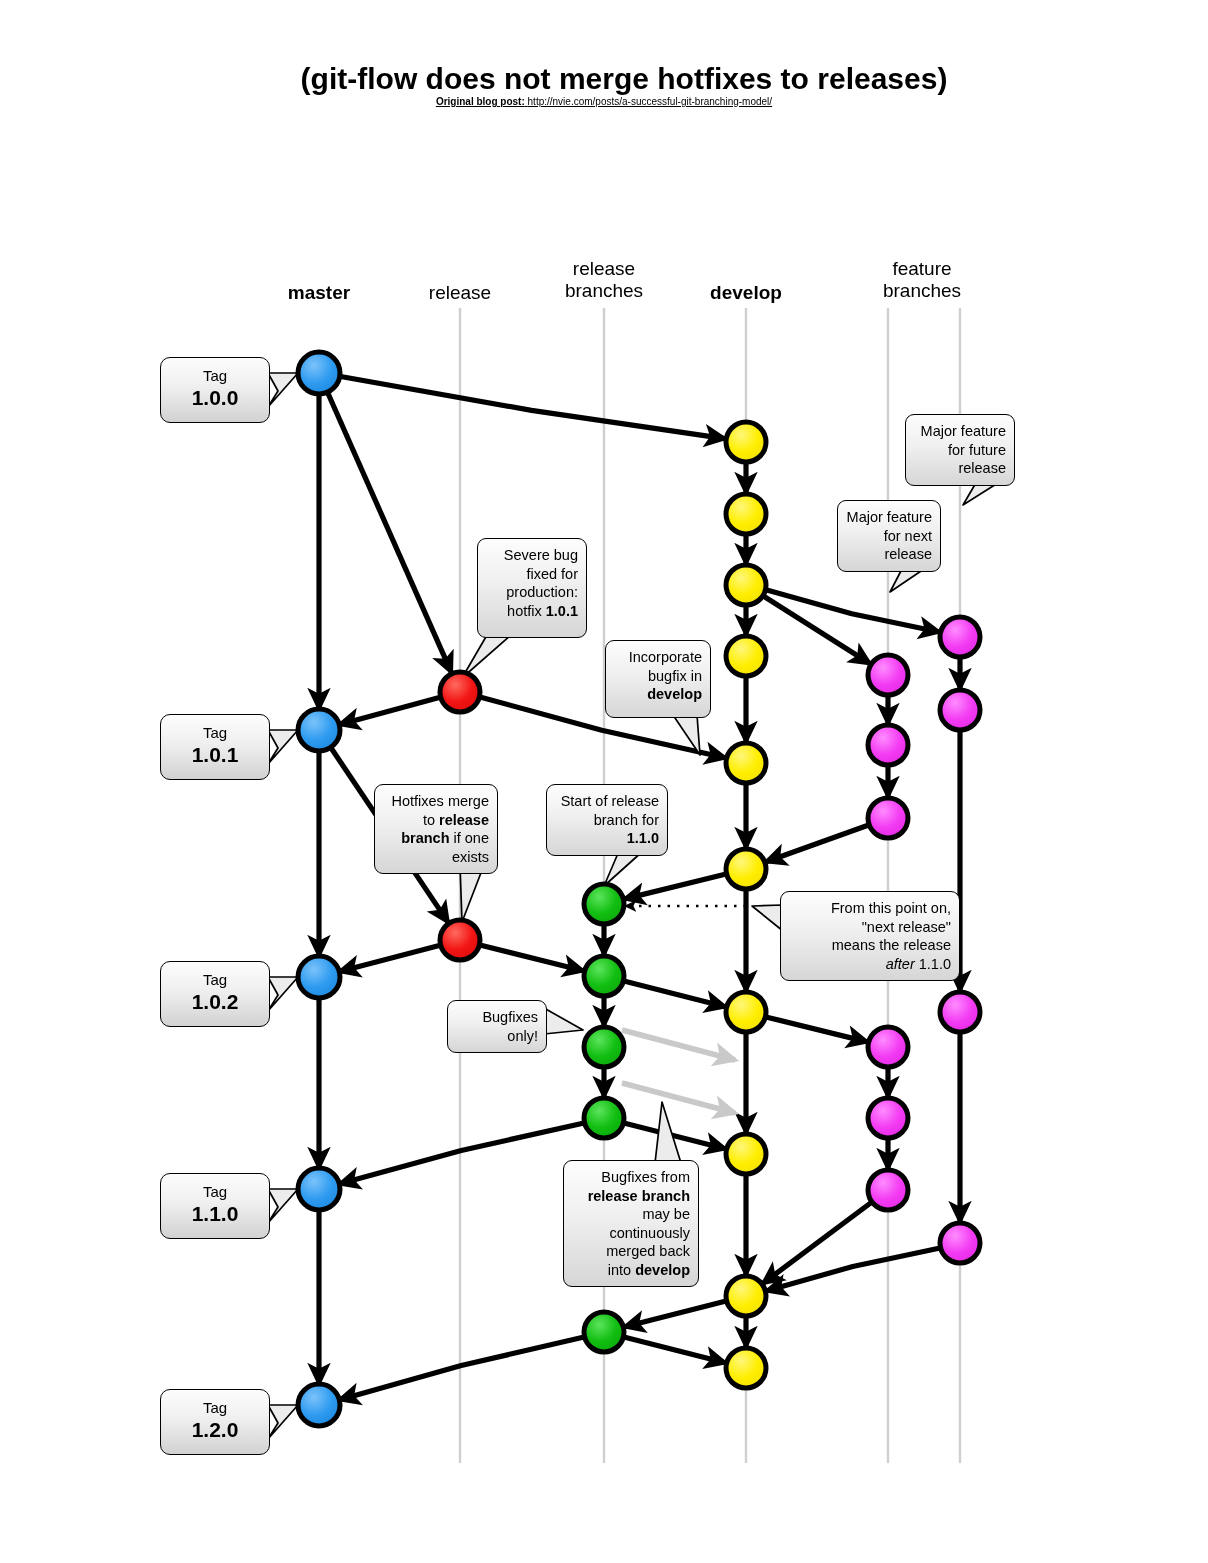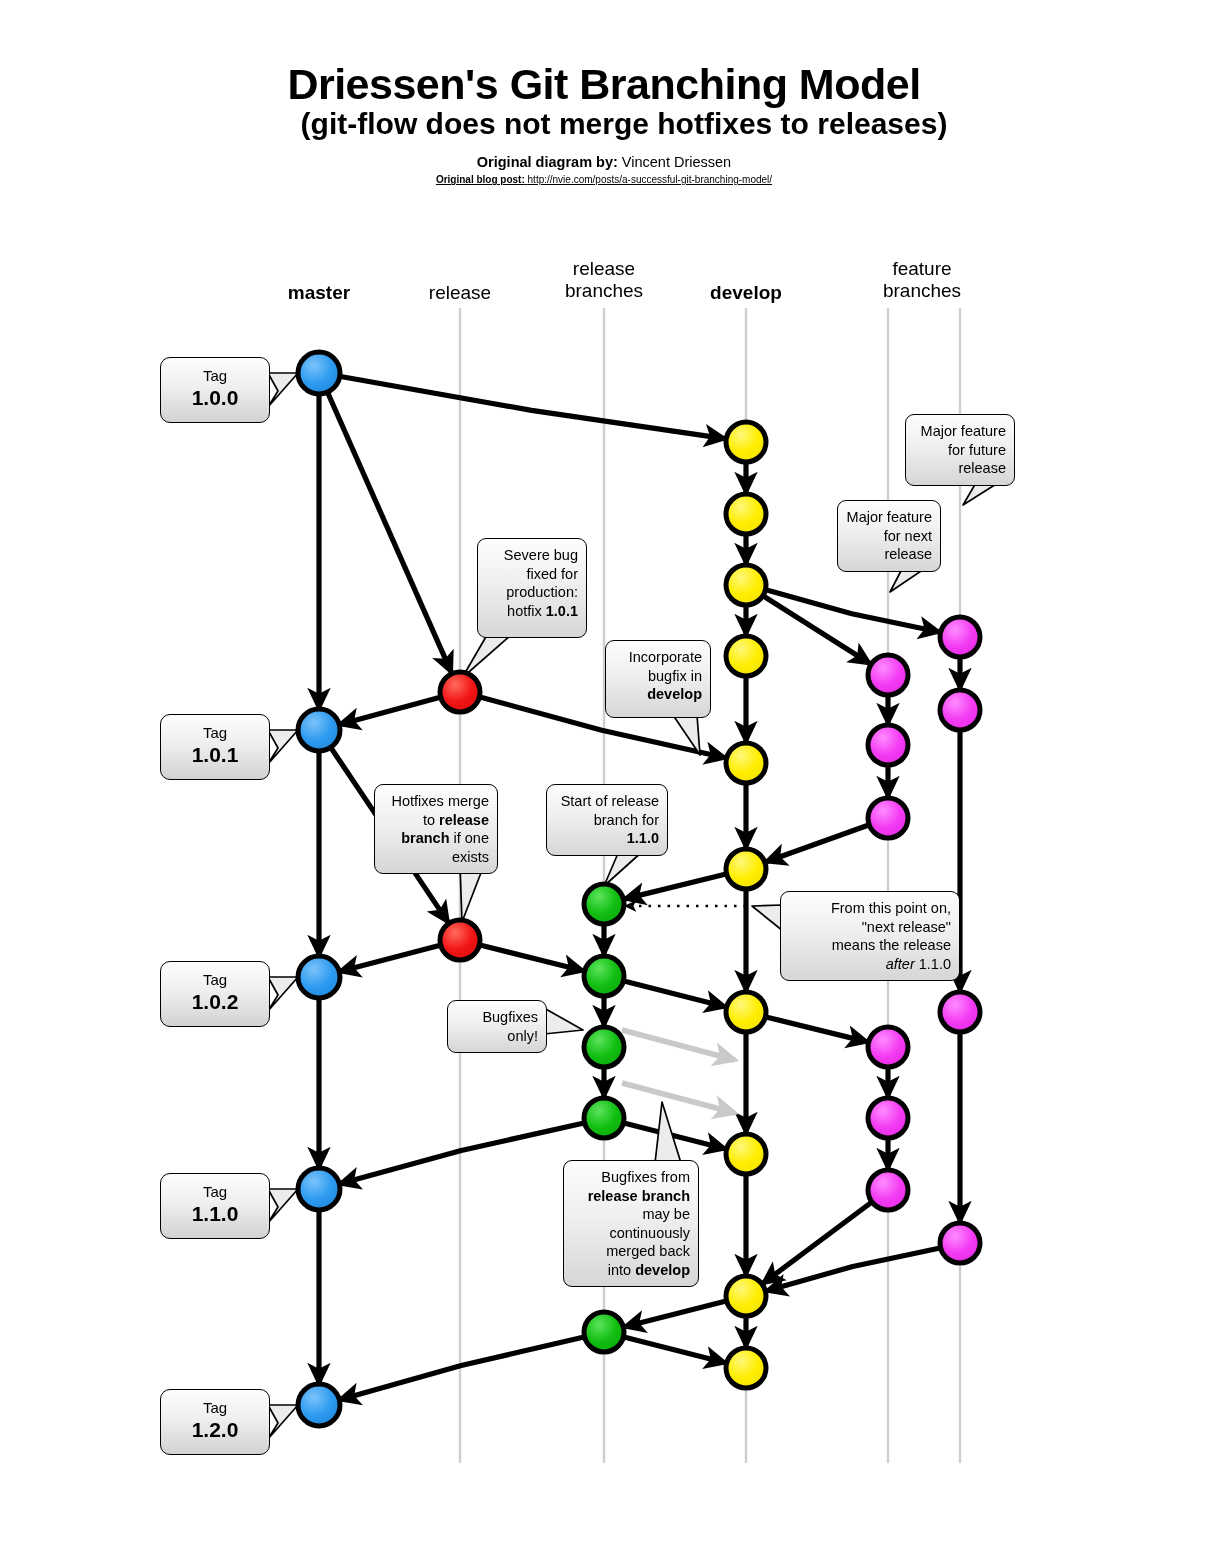--- a/index.html
+++ b/index.html
@@ -36,26 +36,21 @@
           text-align:center;padding:9px 6px;}
   .tagbox .tw{font-size:15px;line-height:1.2;}
   .tagbox .tv{font-size:21px;font-weight:bold;line-height:1.22;}
 </style>
 </head>
 <body>
 
 <div class="wrap">
 
   <div class="titleblock">
-    <div class="t1">Driessen's Git Branching Model</div>
     <div class="t2">(git-flow does not merge hotfixes to releases)</div>
-    <div class="t3">
-      <b>Original diagram by:</b>
-      <span>Vincent Driessen</span>
-    </div>
     <div class="t4">
       <b>Original blog post:</b>
       <span>http://nvie.com/posts/a-successful-git-branching-model/</span>
     </div>
   </div>
 
   <div id="lane-headers">
       <div class="lanehdr bold" style="left: 319px; top: 282px;">
         <div>master</div>
       </div>

